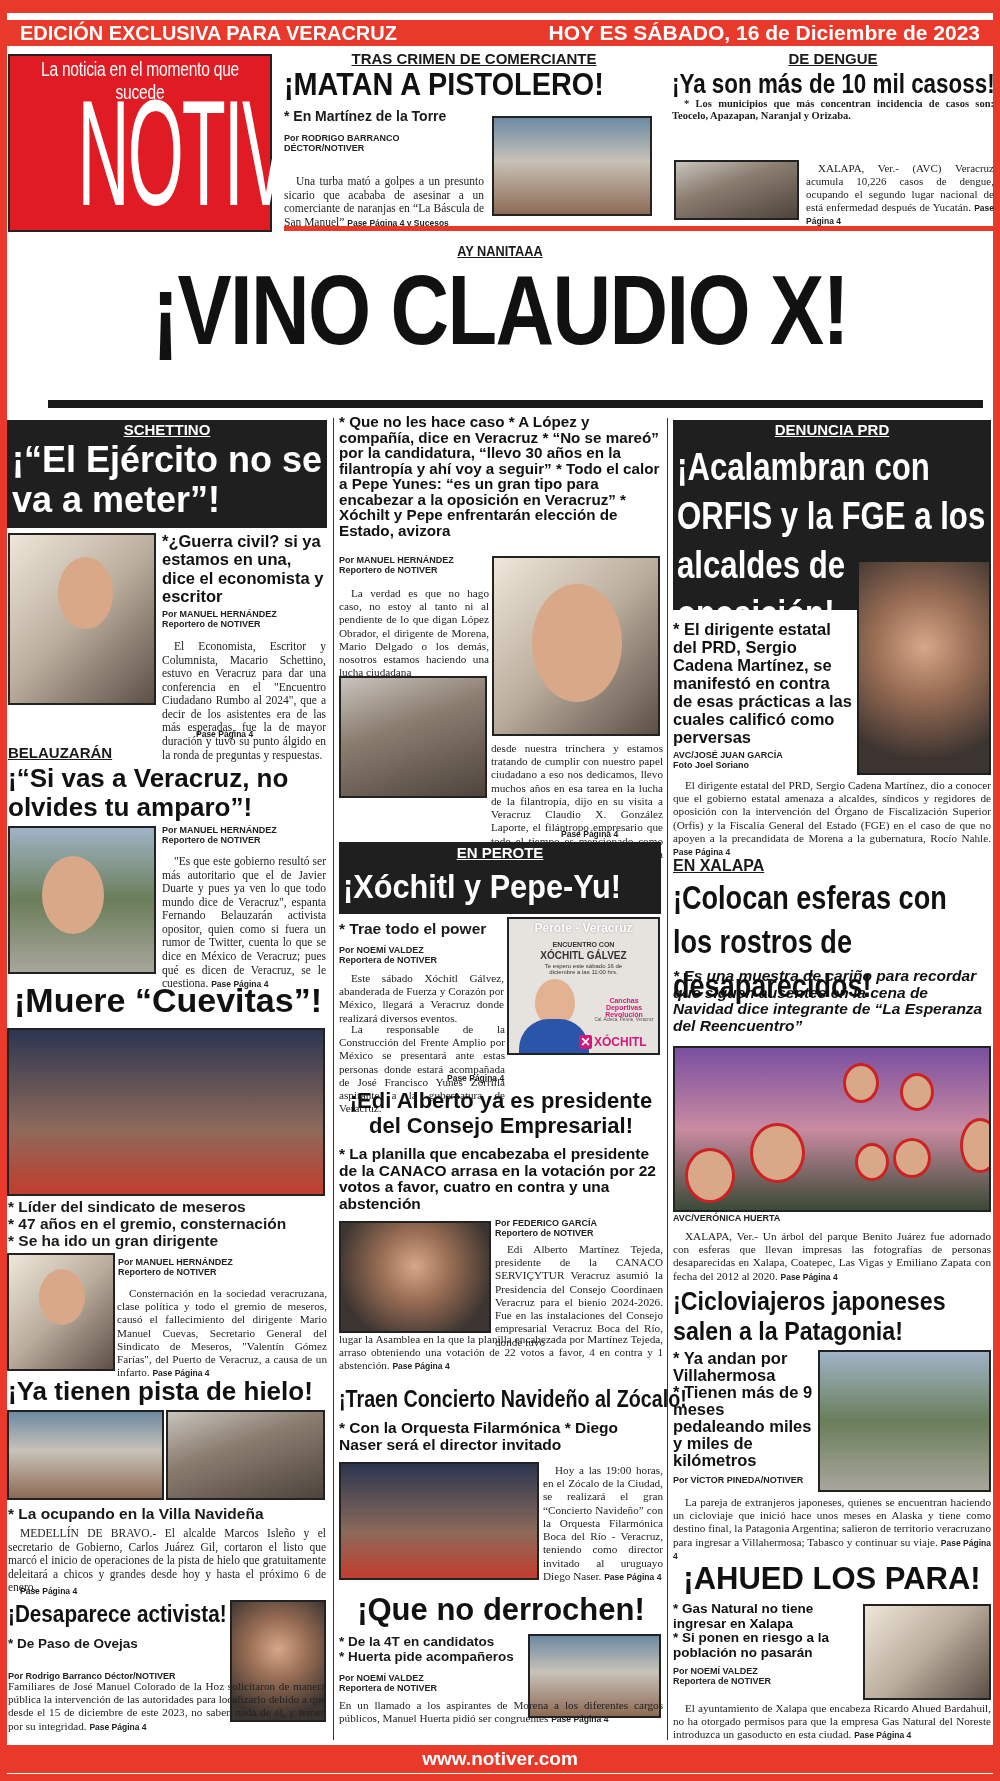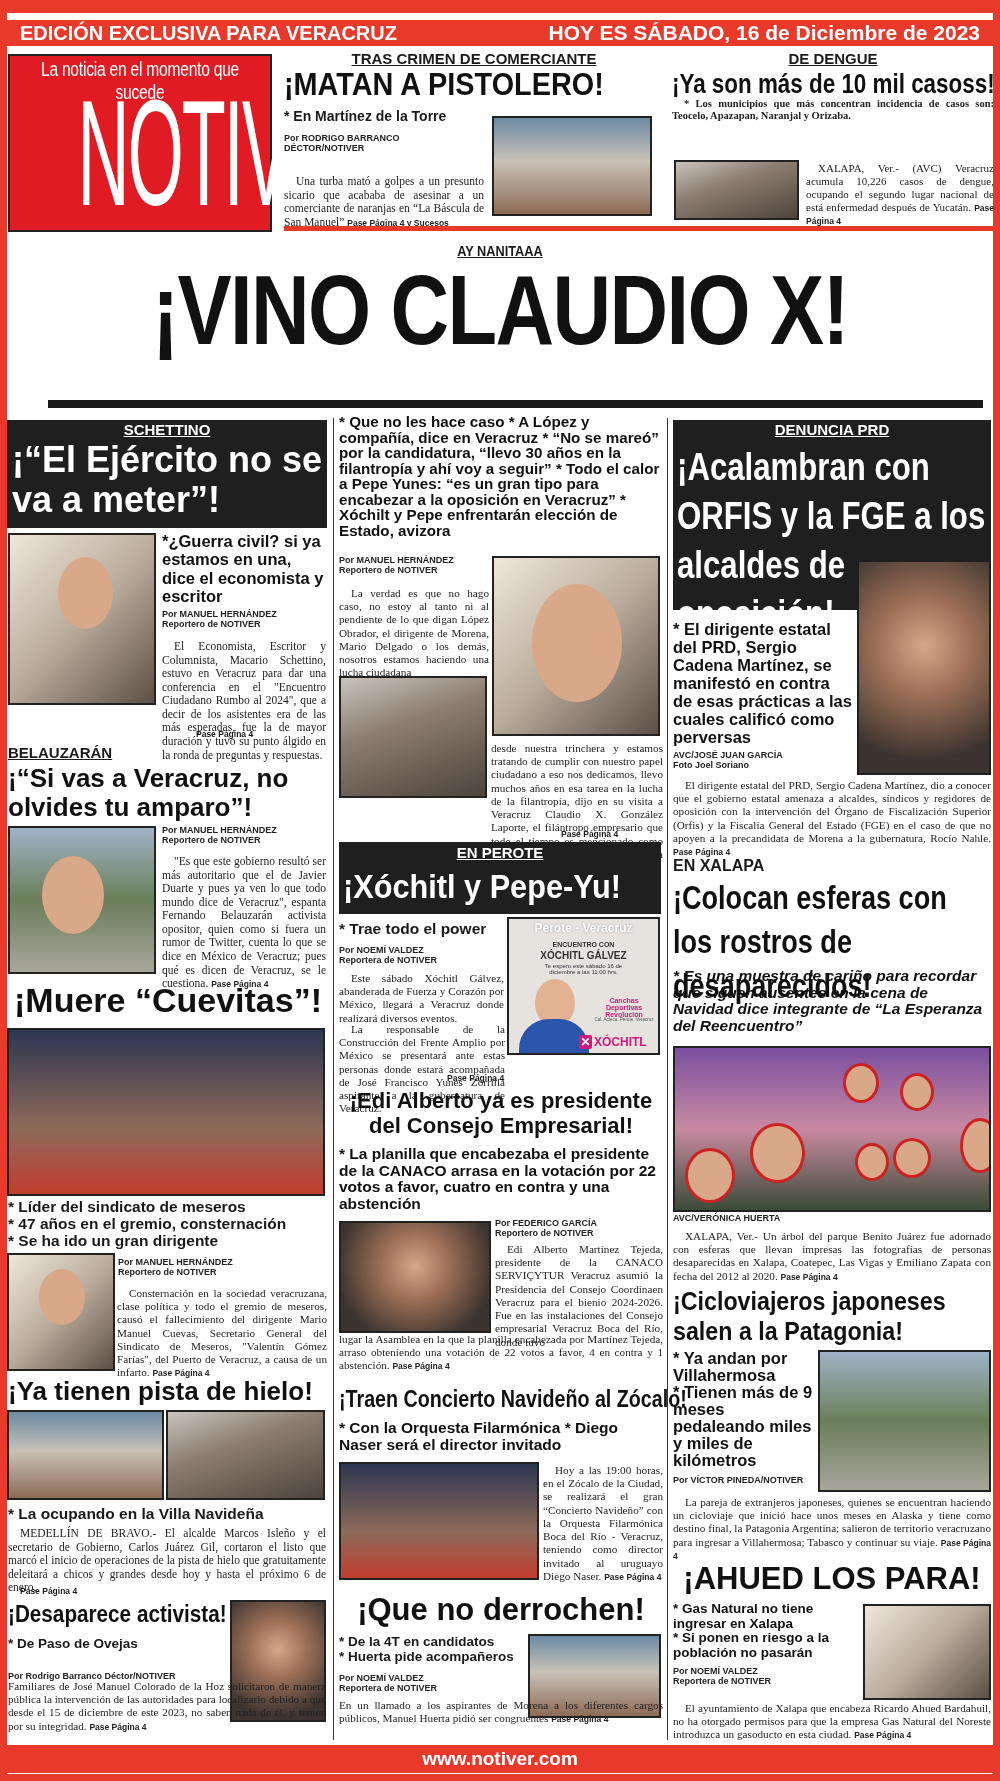--- a/index.html
+++ b/index.html
@@ -209,21 +209,21 @@
 <div class="abs kicker white" style="left:673px; top:421px; width:318px; font-size:15px;">DENUNCIA PRD</div>
 <div class="abs hed white" style="left:677px; top:443px; width:380px; font-size:38px; line-height:49px; transform:scaleX(0.82); transform-origin:left top;">¡Acalambran con ORFIS y la FGE a los alcaldes de oposición!</div>
 <div class="photo ph-d" style="left:857px; top:560px; width:134px; height:215px; border-color:#1f1f1f;"></div>
 <div class="abs sub" style="left:673px; top:620px; width:180px; font-size:16.5px; line-height:18px;">* El dirigente estatal del PRD, Sergio Cadena Martínez, se manifestó en contra de esas prácticas a las cuales calificó como perversas</div>
 <div class="abs byline" style="left:673px; top:751px;">
   <div>AVC/JOSÉ JUAN GARCÍA</div>
   <div>Foto Joel Soriano</div>
 </div>
 <div class="abs body" style="left:673px; top:779px; width:318px; font-size:11.2px; text-indent:12px;"><span>El dirigente estatal del PRD, Sergio Cadena Martínez, dio a conocer que el gobierno estatal amenaza a alcaldes, síndicos y regidores de oposición con la intervención del Órgano de Fiscalización Superior (Orfis) y la Fiscalía General del Estado (FGE) en el caso de que no apoyen a la precandidata de Morena a la gubernatura, Rocío Nahle.</span> <span class="pase">Pase Página 4</span></div>
 
-<div class="abs" style="left:673px; top:857px; font:bold 16px 'Liberation Sans', sans-serif; ">EN XALAPA</div>
+<div class="abs" style="left:673px; top:857px; font:bold 16px 'Liberation Sans', sans-serif; text-decoration:underline;">EN XALAPA</div>
 <div class="abs hed" style="left:673px; top:876px; width:390px; font-size:33px; line-height:44px; transform:scaleX(0.82); transform-origin:left top;">¡Colocan esferas con los rostros de desaparecidos!</div>
 <div class="abs sub" style="left:673px; top:968px; width:318px; font-size:15.5px; line-height:16.5px;font-style:italic;">* Es una muestra de cariño para recordar que siguen ausentes en la cena de Navidad dice integrante de “La Esperanza del Reencuentro”</div>
 <div class="photo ph-f" style="left:673px; top:1046px; width:318px; height:166px;">
   <div class="face" style="left:10px; top:100px; width:50px; height:55px; border:3px solid #c22;"></div>
   <div class="face" style="left:75px; top:75px; width:55px; height:60px; border:3px solid #c22;"></div>
   <div class="face" style="left:168px; top:15px; width:36px; height:40px; border:3px solid #c22;"></div>
   <div class="face" style="left:225px; top:25px; width:34px; height:38px; border:3px solid #c22;"></div>
   <div class="face" style="left:180px; top:95px; width:34px; height:38px; border:3px solid #c22;"></div>
   <div class="face" style="left:218px; top:90px; width:38px; height:40px; border:3px solid #c22;"></div>
   <div class="face" style="left:285px; top:70px; width:40px; height:55px; border:3px solid #c22;"></div>

